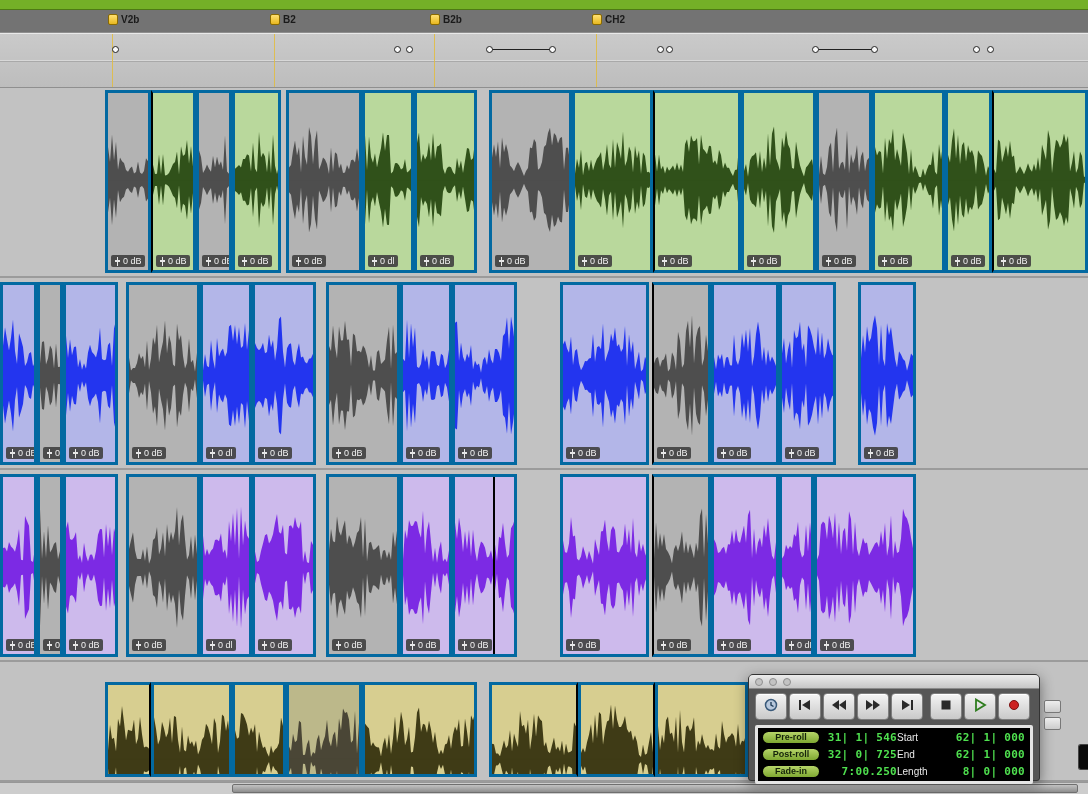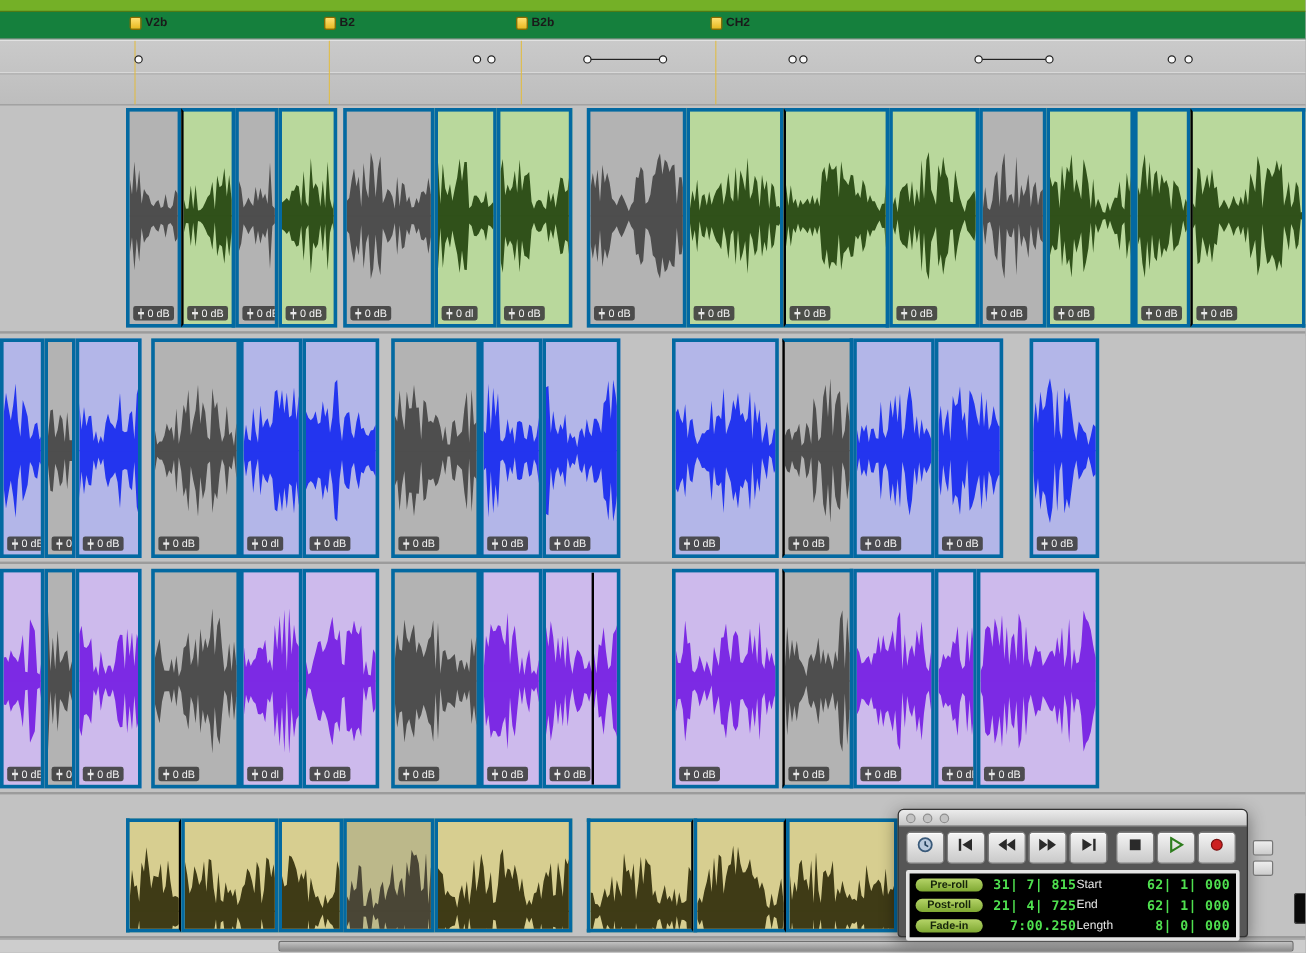--- a/index.html
+++ b/index.html
@@ -2,21 +2,21 @@
 <html><head>
 <meta charset="utf-8">
 <style>
   *{box-sizing:border-box;margin:0;padding:0}
   html,body{width:1088px;height:794px}
   body{font-family:"Liberation Sans",sans-serif;background:#888}
   .screen{position:relative;width:1088px;height:794px;overflow:hidden;background:#c2c2c2}
 
   .topbar{position:absolute;left:0;top:0;width:100%;height:10px;background:#74b027;border-bottom:1px solid #4e7a14}
 
-  .markers-row{position:absolute;left:0;top:10px;width:100%;height:23px;background:#15803d;border-bottom:1px solid #8f8f8f}
+  .markers-row{position:absolute;left:0;top:10px;width:100%;height:23px;background:#737373;border-bottom:1px solid #8f8f8f}
   .marker{position:absolute;top:4px;display:flex;align-items:center;gap:3px}
   .marker-flag{width:10px;height:11px;background:linear-gradient(#ffe070,#e8b820);border:1px solid #8a6a00;border-radius:2px}
   .marker-label{font-size:10px;font-weight:bold;color:#1a1a1a}
 
   .ruler-area{position:absolute;left:0;top:33px;width:100%;height:55px;background:linear-gradient(#cacaca,#bdbdbd);border-top:1px solid #e9e9e9;border-bottom:1px solid #8f8f8f}
   .ruler-mid{position:absolute;left:0;top:26px;width:100%;height:1px;background:#d8d8d8;box-shadow:0 1px 0 #a9a9a9}
   .node{position:absolute;top:12px;width:7px;height:7px;background:#fafafa;border:1px solid #222;border-radius:50%}
   .span-line{position:absolute;top:15px;height:1px;background:#222}
   .marker-guide{position:absolute;top:0;bottom:0;width:1px;background:#e2bc3e;opacity:.85}
 
@@ -633,26 +633,26 @@
             </svg></span>
         </div>
         <div class="tbtn">
           <span><svg width="18" height="14" viewBox="0 0 18 14">
               <circle cx="9" cy="7" r="4.5" fill="#cc2222" stroke="#7a1010"></circle>
             </svg></span>
         </div>
       </div>
     <div class="t-counters">
       <div class="badge">Pre-roll</div>
-      <div class="lcd">31| 7| 815</div>
+      <div class="lcd">31| 1| 546</div>
       <div class="rlabel">Start</div>
       <div class="lcd">62| 1| 000</div>
 
       <div class="badge">Post-roll</div>
-      <div class="lcd">21| 4| 725</div>
+      <div class="lcd">32| 0| 725</div>
       <div class="rlabel">End</div>
       <div class="lcd">62| 1| 000</div>
 
       <div class="badge">Fade-in</div>
       <div class="lcd">7:00.250</div>
       <div class="rlabel">Length</div>
       <div class="lcd">8| 0| 000</div>
     </div>
   </div>
 

